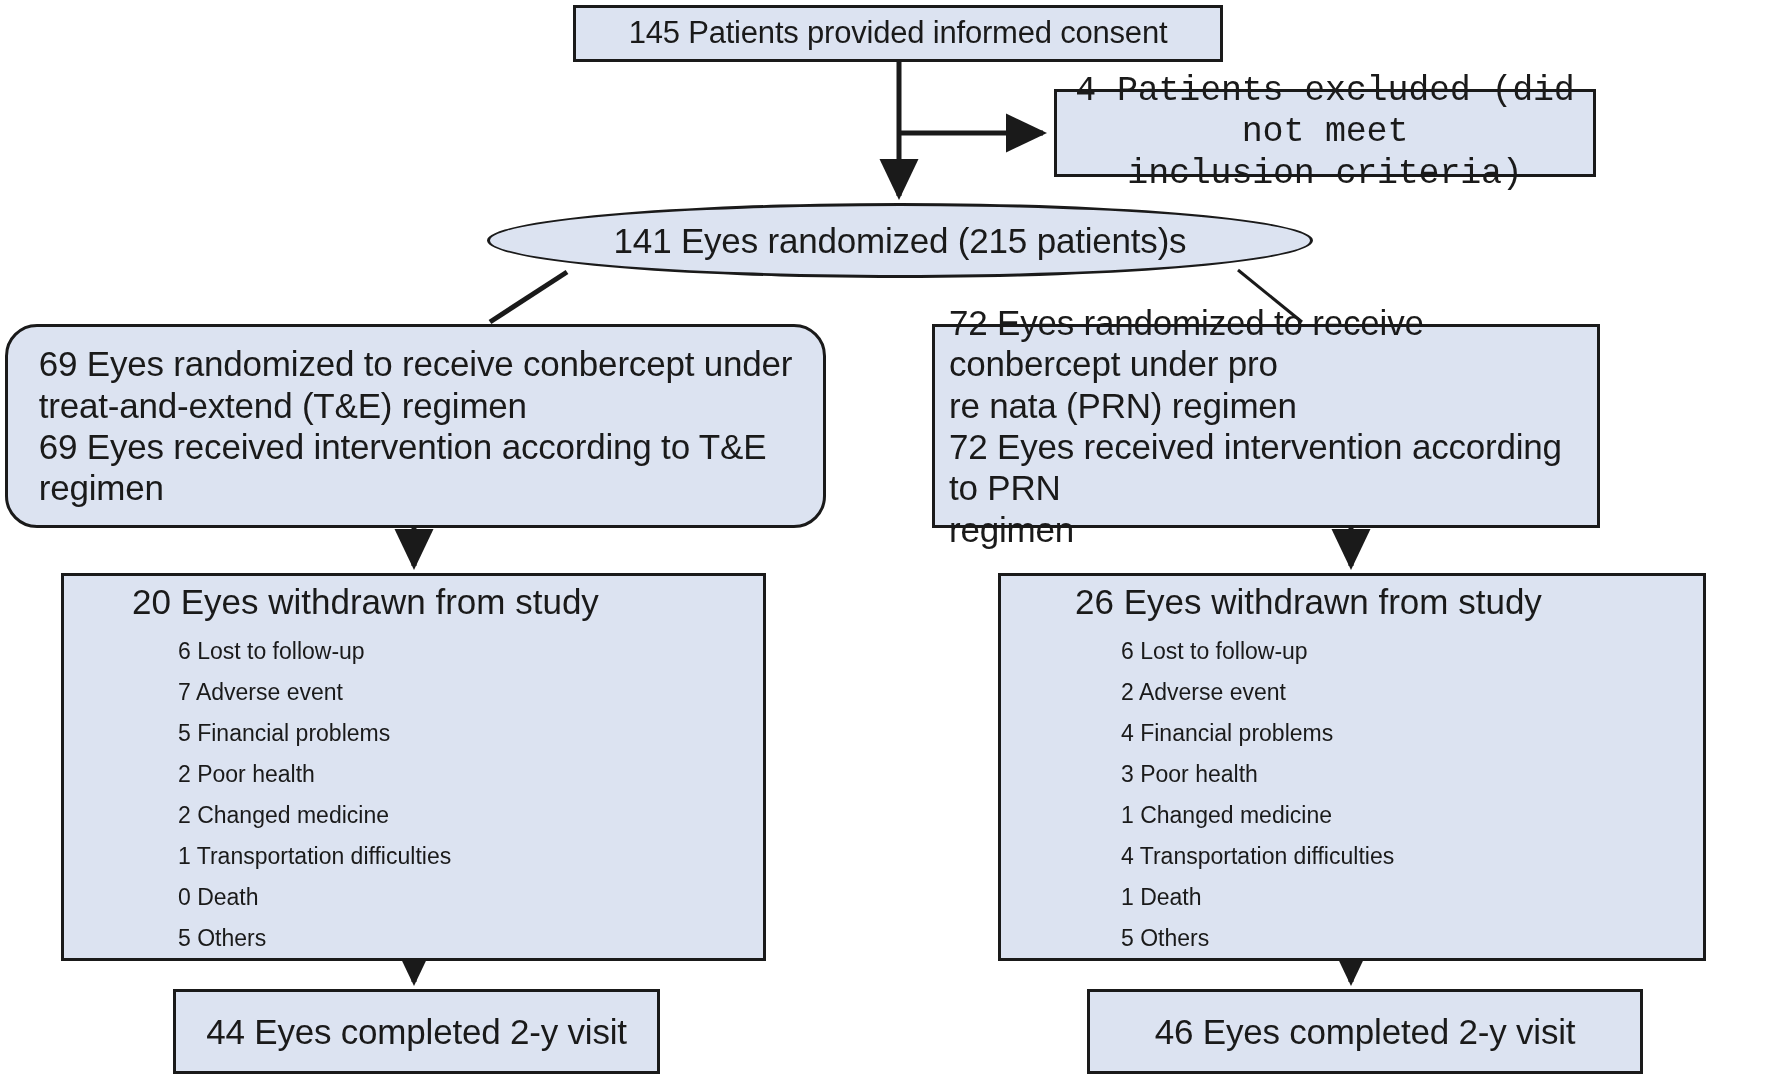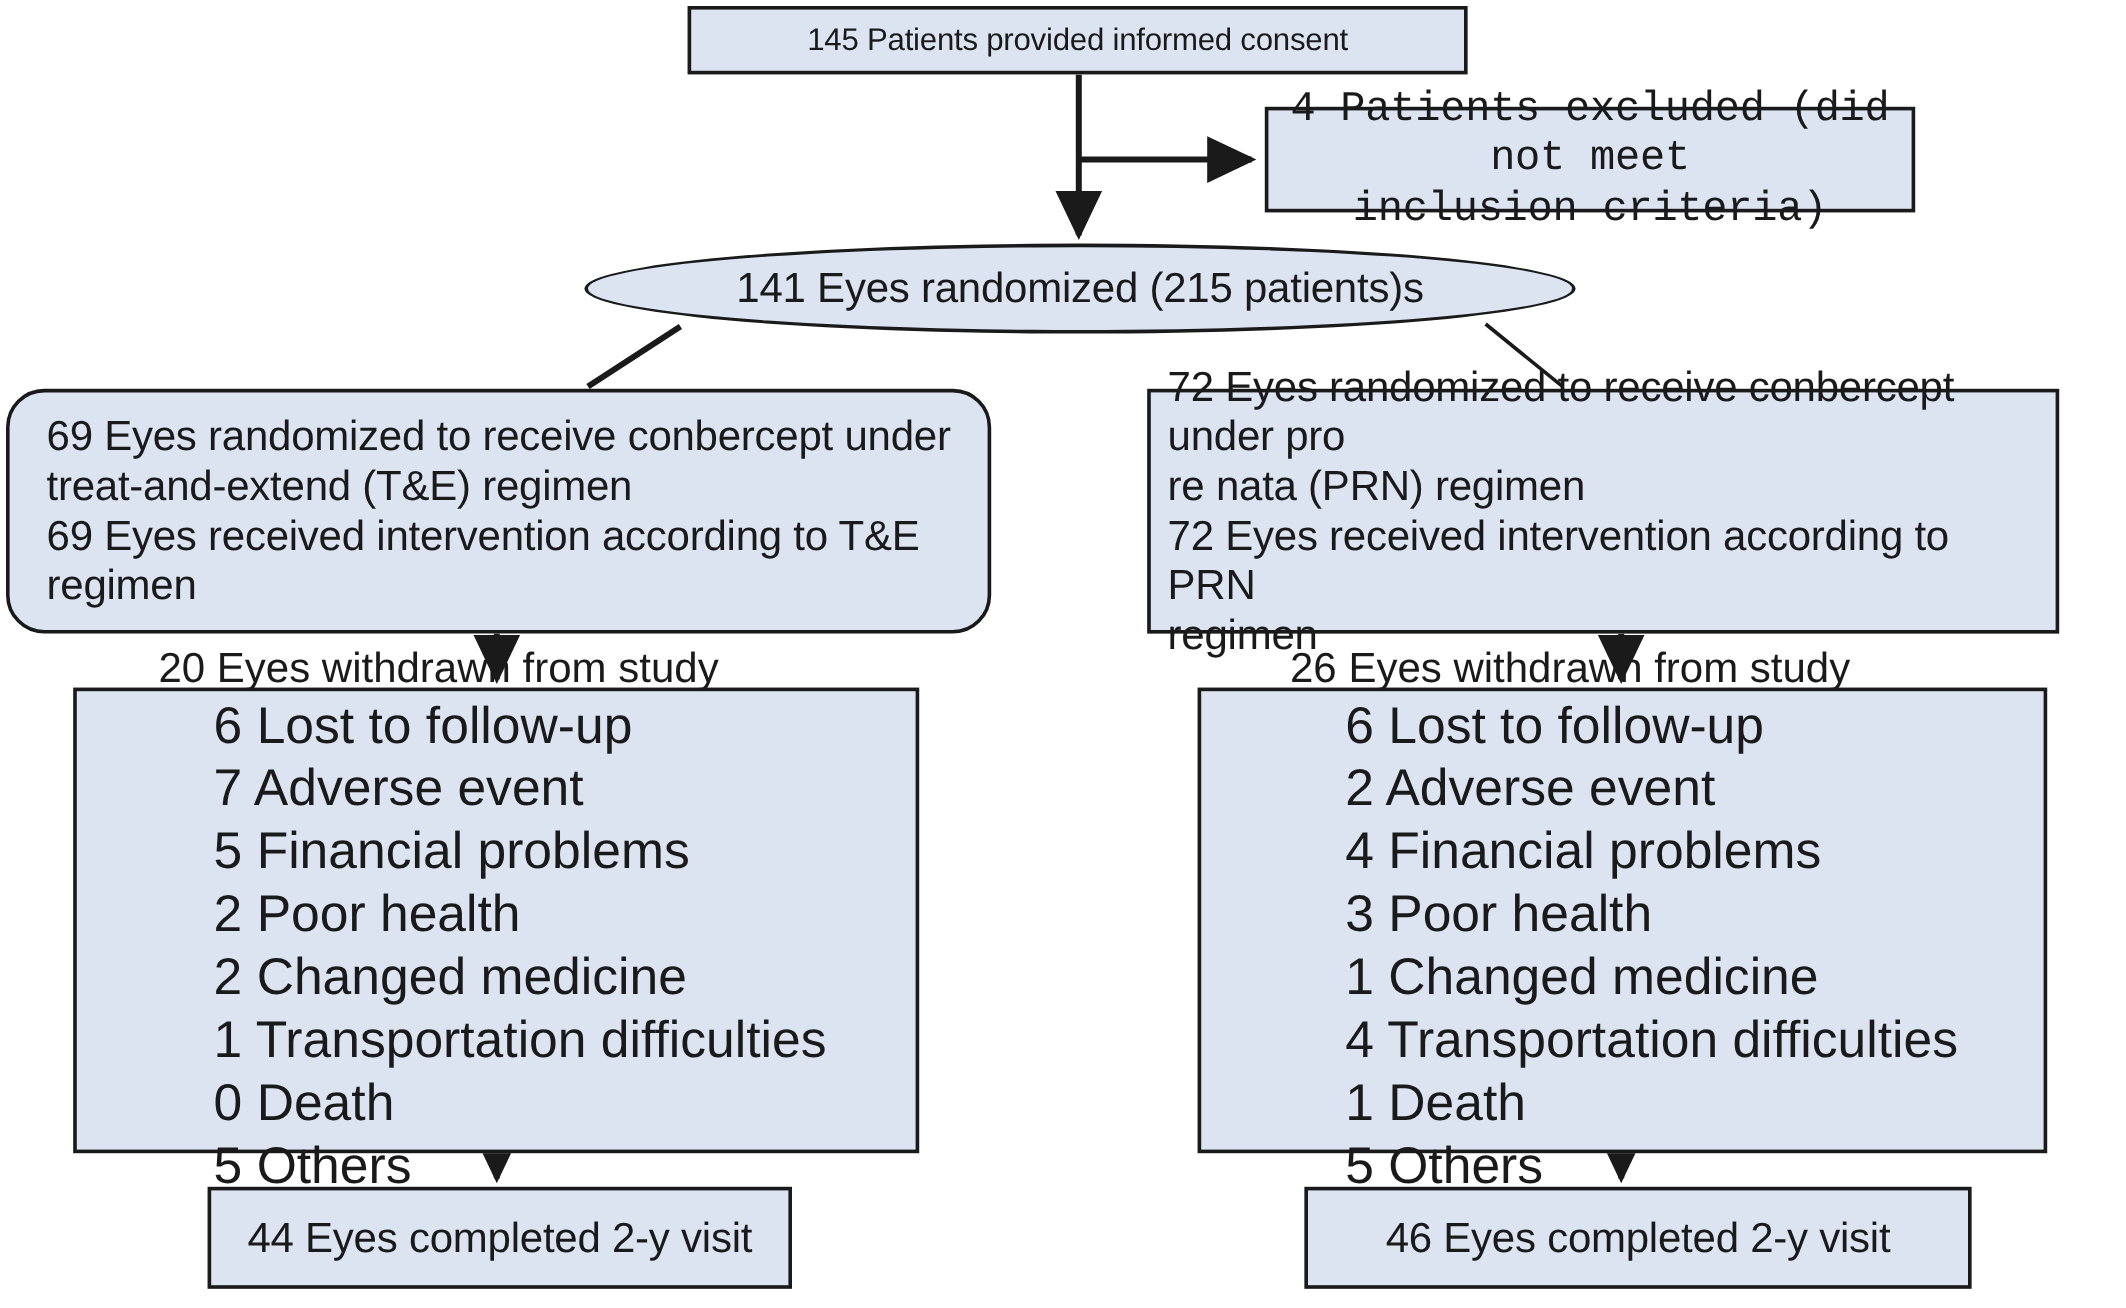--- a/index.html
+++ b/index.html
@@ -41,40 +41,40 @@
     white-space: pre-line;
     line-height: 1.18;
     letter-spacing: -0.2px;
   }
   .center .txt { text-align: center; }
   .left   .txt { text-align: left; }
 
   
   #consent-box {
     left: 573px; top: 5px; width: 650px; height: 57px;
-    font-size: 26px;
+    font-size: 31px;
   }
   #excluded-box {
     left: 1054px; top: 89px; width: 542px; height: 88px;
     font-size: 35px;
     font-family: Liberation Mono, monospace;
   }
   #randomized-ellipse {
     left: 487px; top: 203px; width: 826px; height: 75px;
     border-radius: 50%;
     font-size: 35px;
   }
   #tae-box {
     left: 5px; top: 324px; width: 821px; height: 204px;
     padding: 0 14px;
     font-size: 35px;
     border-radius: 32px;
   }
   #prn-box {
-    left: 956px; top: 324px; width: 760px; height: 204px;
+    left: 932px; top: 324px; width: 668px; height: 204px;
     padding: 0 14px;
     font-size: 35px;
   }
   #tae-withdraw-box {
     left: 61px; top: 573px; width: 705px; height: 388px;
     padding: 0 10px;
     font-size: 35px;
   }
   #prn-withdraw-box {
     left: 998px; top: 573px; width: 708px; height: 388px;
@@ -98,24 +98,25 @@
     box-sizing: border-box;
   }
   .wd-head {
     display: block;
     font-size: 35px;
     line-height: 1.22;
     white-space: pre;
   }
   .wd-item {
     display: block;
-    font-size: 43px;
+    font-size: 23px;
     line-height: 1.22;
     padding-left: 46px;
     white-space: pre;
+    margin-top: 13px;
   }
   #prn-withdraw-box .wd-list { padding-left: 64px; }
 </style>
 </head>
 <body>
 
 <div id="stage">
 
   <svg class="edges" viewBox="0 0 1772 1090" xmlns="http://www.w3.org/2000/svg">
     <defs>

